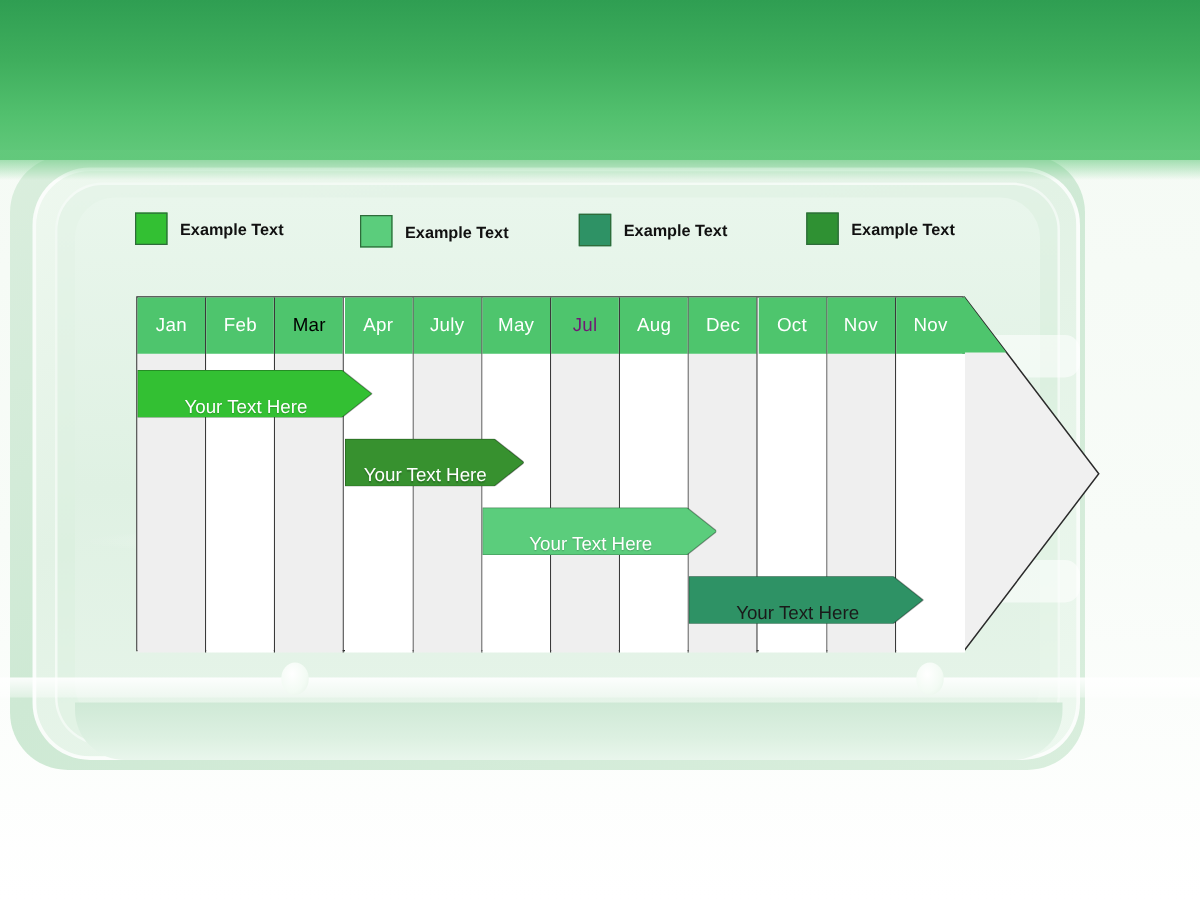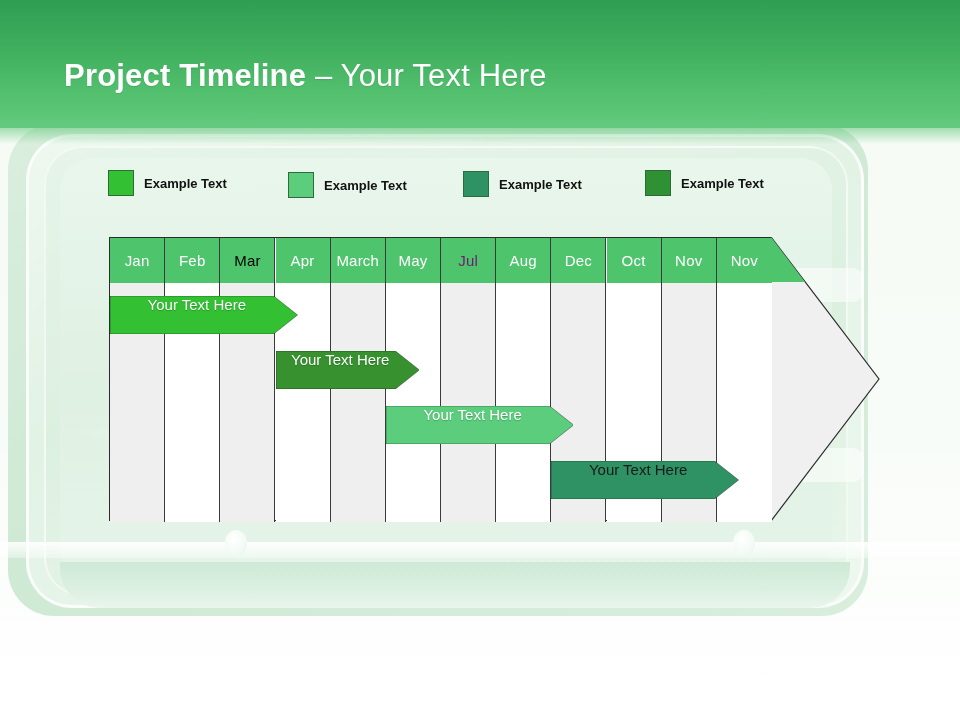--- a/index.html
+++ b/index.html
@@ -198,21 +198,21 @@
     width: 110px;
     height: 284px;
     pointer-events: none;
   }
 
   
   .bar {
     position: absolute;
     height: 38px;
     display: flex;
-    align-items: flex-start;
+    align-items: flex-end;
     justify-content: center;
   }
   .bar-shape {
     position: absolute;
     left: 0; top: 0;
     width: 100%; height: 100%;
   }
   .bar-label {
     position: relative;
     z-index: 2;
@@ -236,23 +236,20 @@
     <div class="bezel-tabs tab-1"></div>
     <div class="bezel-tabs tab-2"></div>
     <div class="bezel-gloss"></div>
     <div class="bezel-shadowband"></div>
     <div class="bezel-sheen"></div>
   </div>
   <div class="bezel-dot dot-left"></div>
   <div class="bezel-dot dot-right"></div>
 
   <div class="title-band"></div>
-  <div class="slide-title">
-    <span class="t-bold">Project Timeline </span><span class="t-light">– Your Text Here</span>
-  </div>
 
   <div class="legend" id="legend-root">
       <div class="legend-item li-0" style="left: 0px; top: 2px;">
         <span class="legend-swatch" style="background: rgb(51, 192, 51);"></span>
         <span class="legend-label">Example Text</span>
       </div>
       <div class="legend-item li-1" style="left: 180px; top: 4px;">
         <span class="legend-swatch" style="background: rgb(91, 205, 124);"></span>
         <span class="legend-label">Example Text</span>
       </div>
@@ -284,21 +281,21 @@
           <div class="col shade" style="left: 110.333px; width: 55.1667px;">
             <div class="col-body"></div>
             <div class="col-head" style="background: rgb(78, 197, 109); color: #000000;">Mar</div>
           </div>
           <div class="col plain" style="left: 165.5px; width: 55.1667px;">
             <div class="col-body"></div>
             <div class="col-head" style="background: rgb(78, 197, 109); color: rgb(255, 255, 255);">Apr</div>
           </div>
           <div class="col shade" style="left: 220.667px; width: 55.1667px;">
             <div class="col-body"></div>
-            <div class="col-head" style="background: rgb(78, 197, 109); color: rgb(255, 255, 255);">March</div>
+            <div class="col-head" style="background: rgb(78, 197, 109); color: rgb(255, 255, 255);">July</div>
           </div>
           <div class="col plain" style="left: 275.833px; width: 55.1667px;">
             <div class="col-body"></div>
             <div class="col-head" style="background: rgb(78, 197, 109); color: rgb(255, 255, 255);">May</div>
           </div>
           <div class="col shade" style="left: 331px; width: 55.1667px;">
             <div class="col-body"></div>
             <div class="col-head" style="background: rgb(78, 197, 109); color: #701a75;">Jul</div>
           </div>
           <div class="col plain" style="left: 386.167px; width: 55.1667px;">

